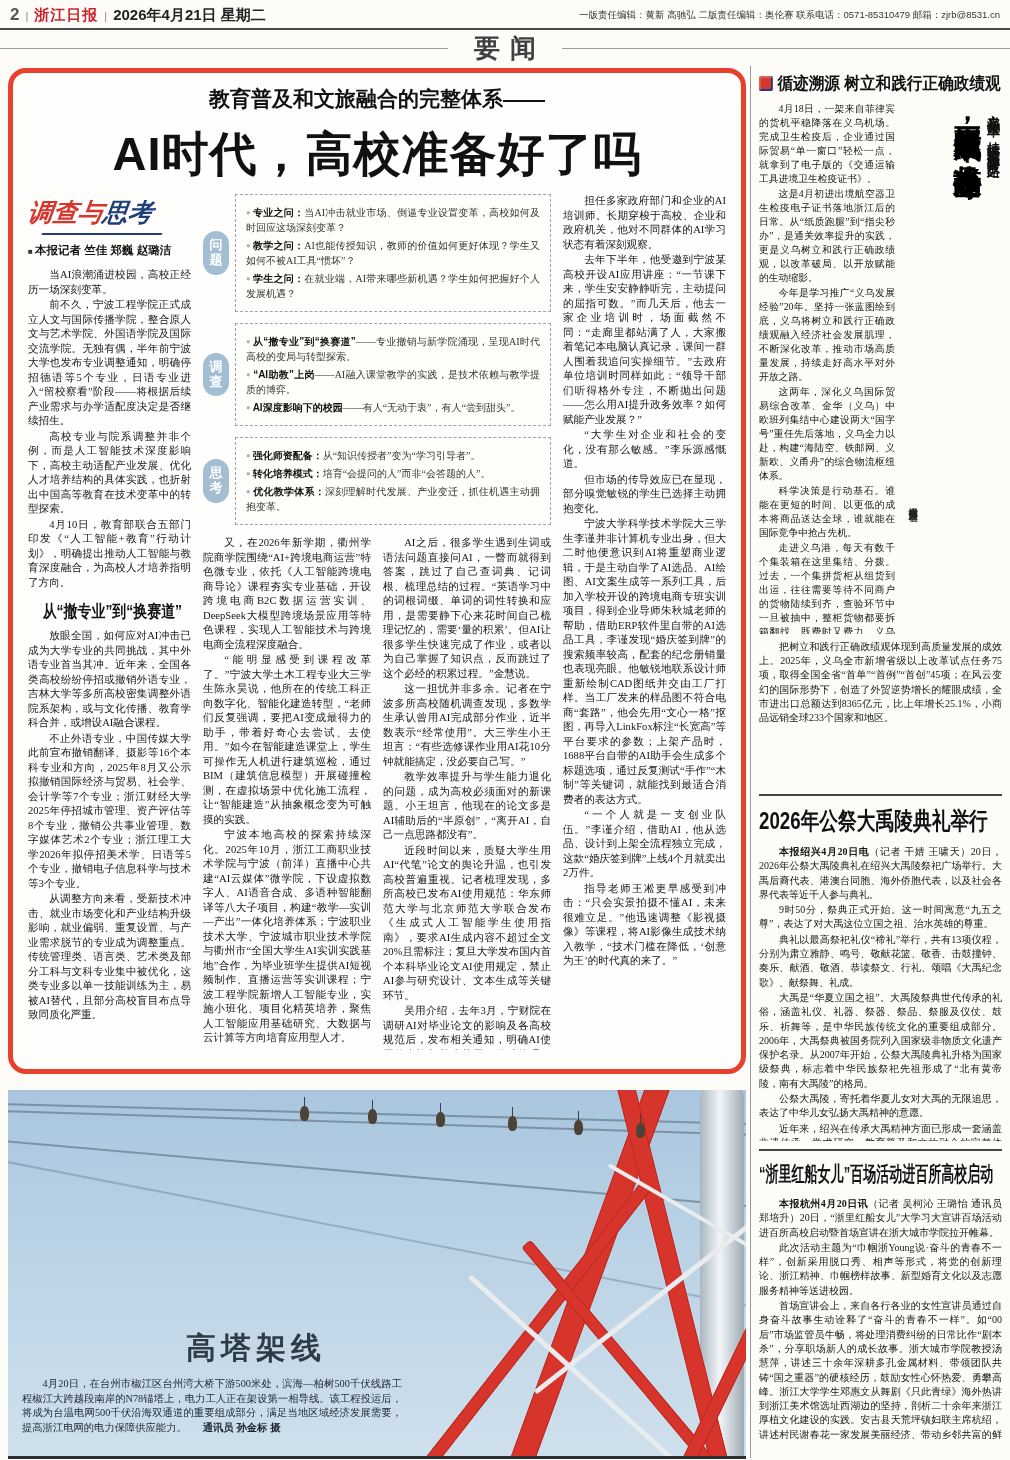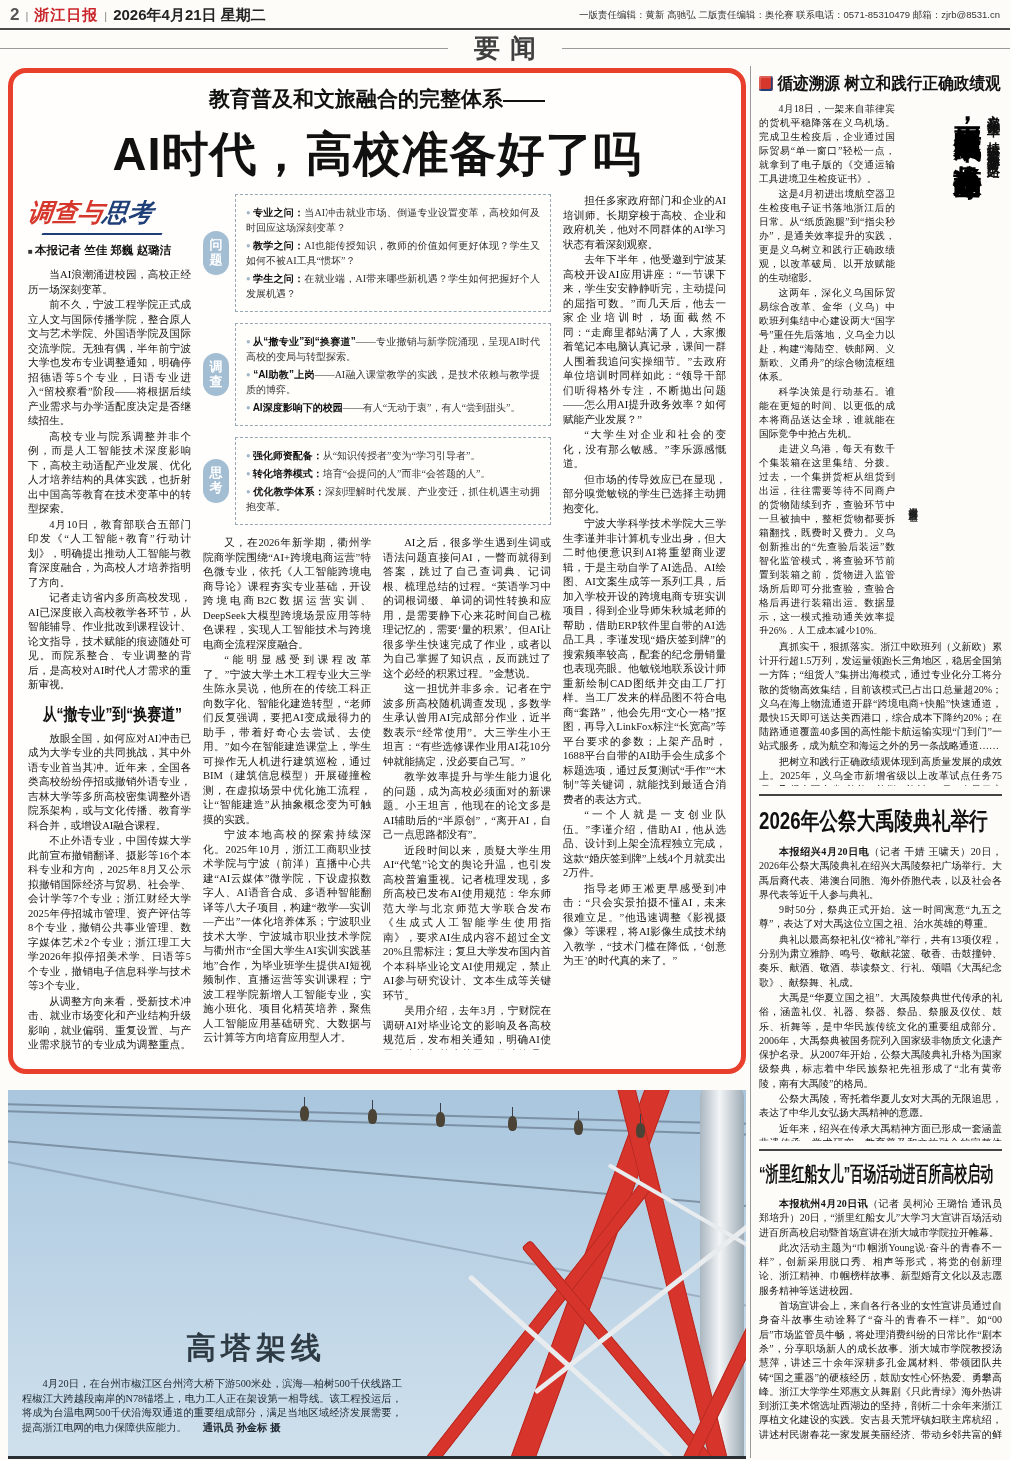--- a/index.html
+++ b/index.html
@@ -122,21 +122,20 @@
           <span class="lg-red">调查与</span><span class="lg-blue">思考</span>
         </div>
         <div class="logo-swoosh"></div>
         <div class="byline">本报记者 竺佳 郑巍 赵璐洁</div>
         <div>
 
         <p class="para">当AI浪潮涌进校园，高校正经历一场深刻变革。</p>
             <p class="para">前不久，宁波工程学院正式成立人文与国际传播学院，整合原人文与艺术学院、外国语学院及国际交流学院。无独有偶，半年前宁波大学也发布专业调整通知，明确停招德语等5个专业，日语专业进入“留校察看”阶段——将根据后续产业需求与办学适配度决定是否继续招生。</p>
             <p class="para">高校专业与院系调整并非个例，而是人工智能技术深度影响下，高校主动适配产业发展、优化人才培养结构的具体实践，也折射出中国高等教育在技术变革中的转型探索。</p>
             <p class="para">4月10日，教育部联合五部门印发《“人工智能+教育”行动计划》，明确提出推动人工智能与教育深度融合，为高校人才培养指明了方向。</p>
-            <p class="para">记者走访省内多所高校发现，AI已深度嵌入高校教学各环节，从智能辅导、作业批改到课程设计、论文指导，技术赋能的痕迹随处可见。而院系整合、专业调整的背后，是高校对AI时代人才需求的重新审视。</p>
           </div>
         <h3 class="sec-heading" style="transform-origin:center;text-align:center;">从“撤专业”到“换赛道”</h3>
         <div>
 
         <p class="para">放眼全国，如何应对AI冲击已成为大学专业的共同挑战，其中外语专业首当其冲。近年来，全国各类高校纷纷停招或撤销外语专业，吉林大学等多所高校密集调整外语院系架构，或与文化传播、教育学科合并，或增设AI融合课程。</p>
             <p class="para">不止外语专业，中国传媒大学此前宣布撤销翻译、摄影等16个本科专业和方向，2025年8月又公示拟撤销国际经济与贸易、社会学、会计学等7个专业；浙江财经大学2025年停招城市管理、资产评估等8个专业，撤销公共事业管理、数字媒体艺术2个专业；浙江理工大学2026年拟停招美术学、日语等5个专业，撤销电子信息科学与技术等3个专业。</p>
             <p class="para">从调整方向来看，受新技术冲击、就业市场变化和产业结构升级影响，就业偏弱、重复设置、与产业需求脱节的专业成为调整重点。传统管理类、语言类、艺术类及部分工科与文科专业集中被优化，这类专业多以单一技能训练为主，易被AI替代，且部分高校盲目布点导致同质化严重。</p>
           </div>
       </div>
 
@@ -221,33 +220,33 @@
     <article>
       <h3 class="yw-head">
         <span class="col-icon"></span>
         <span>循迹溯源 树立和践行正确政绩观</span>
       </h3>
       <div class="yw-body">
         <div class="yw-text">
 
         <p class="para">4月18日，一架来自菲律宾的货机平稳降落在义乌机场。完成卫生检疫后，企业通过国际贸易“单一窗口”轻松一点，就拿到了电子版的《交通运输工具进境卫生检疫证书》。</p>
             <p class="para">这是4月初进出境航空器卫生检疫电子证书落地浙江后的日常。从“纸质跑腿”到“指尖秒办”，是通关效率提升的实践，更是义乌树立和践行正确政绩观，以改革破局、以开放赋能的生动缩影。</p>
+            <p class="para">今年是学习推广“义乌发展经验”20年。坚持一张蓝图绘到底，义乌将树立和践行正确政绩观融入经济社会发展肌理，不断深化改革，推动市场高质量发展，持续走好高水平对外开放之路。</p>
             <p class="para">这两年，深化义乌国际贸易综合改革、金华（义乌）中欧班列集结中心建设两大“国字号”重任先后落地，义乌全力以赴，构建“海陆空、铁邮网、义新欧、义甬舟”的综合物流枢纽体系。</p>
             <p class="para">科学决策是行动基石。谁能在更短的时间、以更低的成本将商品送达全球，谁就能在国际竞争中抢占先机。</p>
             <p class="para">走进义乌港，每天有数千个集装箱在这里集结、分拨。过去，一个集拼货柜从组货到出运，往往需要等待不同商户的货物陆续到齐，查验环节中一旦被抽中，整柜货物都要拆箱翻找，既费时又费力。义乌创新推出的“先查验后装运”数智化监管模式，将查验环节前置到装箱之前，货物进入监管场所后即可分批查验，查验合格后再进行装箱出运。数据显示，这一模式推动通关效率提升26%，人工成本减少10%。</p>
           </div>
         <div class="yw-vertical">
           <div class="v-subtitle">义乌深化改革，持续走好高水平对外开放之路</div>
           <div class="v-title">用更短时间更低成本，将小商品送达全球</div>
           <div class="v-byline">本报记者 何贤君 杜羽丰</div>
         </div>
       </div>
       <div class="yw-wide">
 
-      <p class="para">真抓实干，狠抓落实。浙江中欧班列（义新欧）累计开行超1.5万列，发运量领跑长三角地区，稳居全国第一方阵；“组货人”集拼出海模式，通过专业化分工将分散的货物高效集结，目前该模式已占出口总量超20%；义乌在海上物流通道开辟“跨境电商+快船”快速通道，最快15天即可送达美西港口，综合成本下降约20%；在陆路通道覆盖40多国的高性能卡航运输实现“门到门”一站式服务，成为航空和海运之外的另一条战略通道……</p>
           <p class="para">把树立和践行正确政绩观体现到高质量发展的成效上。2025年，义乌全市新增省级以上改革试点任务75项，取得全国全省“首单”“首例”“首创”45项；在风云变幻的国际形势下，创造了外贸逆势增长的耀眼成绩，全市进出口总额达到8365亿元，比上年增长25.1%，小商品远销全球233个国家和地区。</p>
         </div>
     </article>
 
     <hr class="rule">
 
     <article class="sb-body">
       <h3 class="dy-head">2026年公祭大禹陵典礼举行</h3>
       <div class="dy-body">
         <p class="para first"><b>本报绍兴4月20日电</b><span>（记者 干婧 王啸天）</span><span>20日，2026年公祭大禹陵典礼在绍兴大禹陵祭祀广场举行。大禹后裔代表、港澳台同胞、海外侨胞代表，以及社会各界代表等近千人参与典礼。</span></p>

